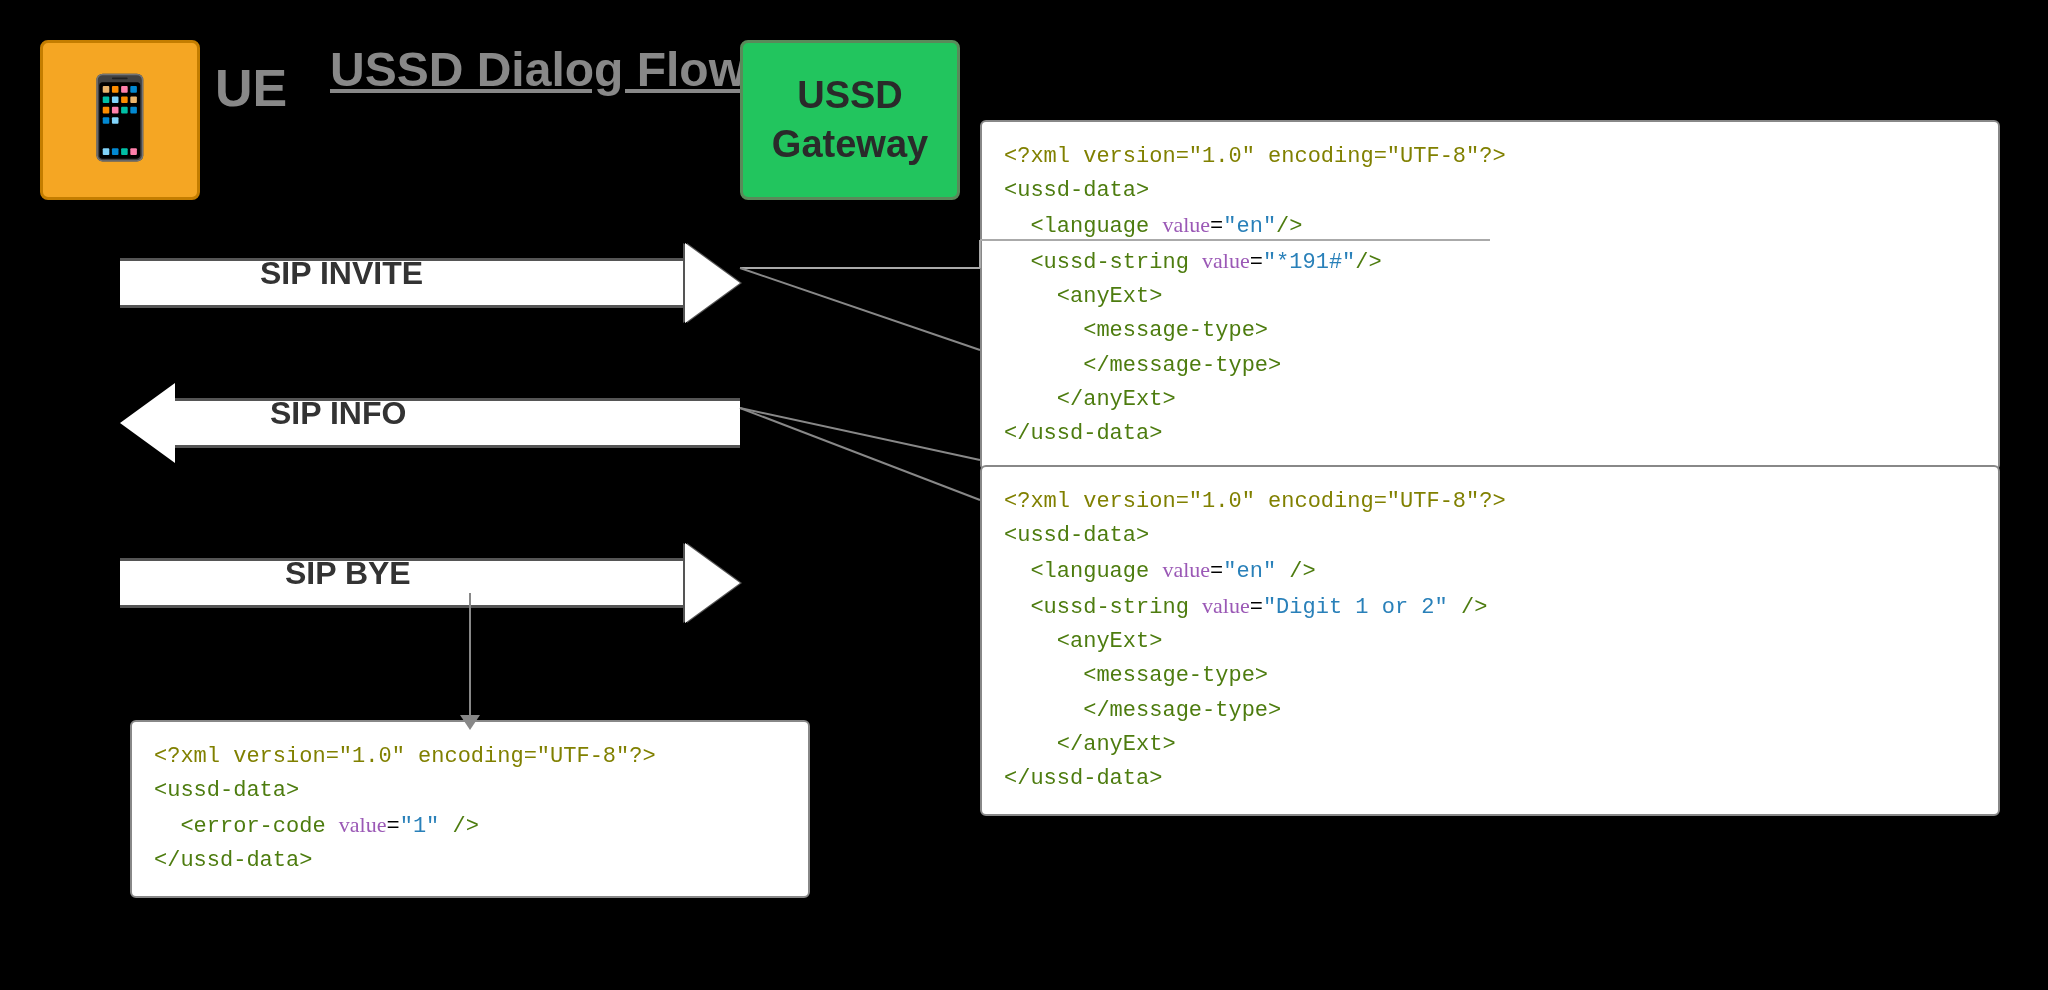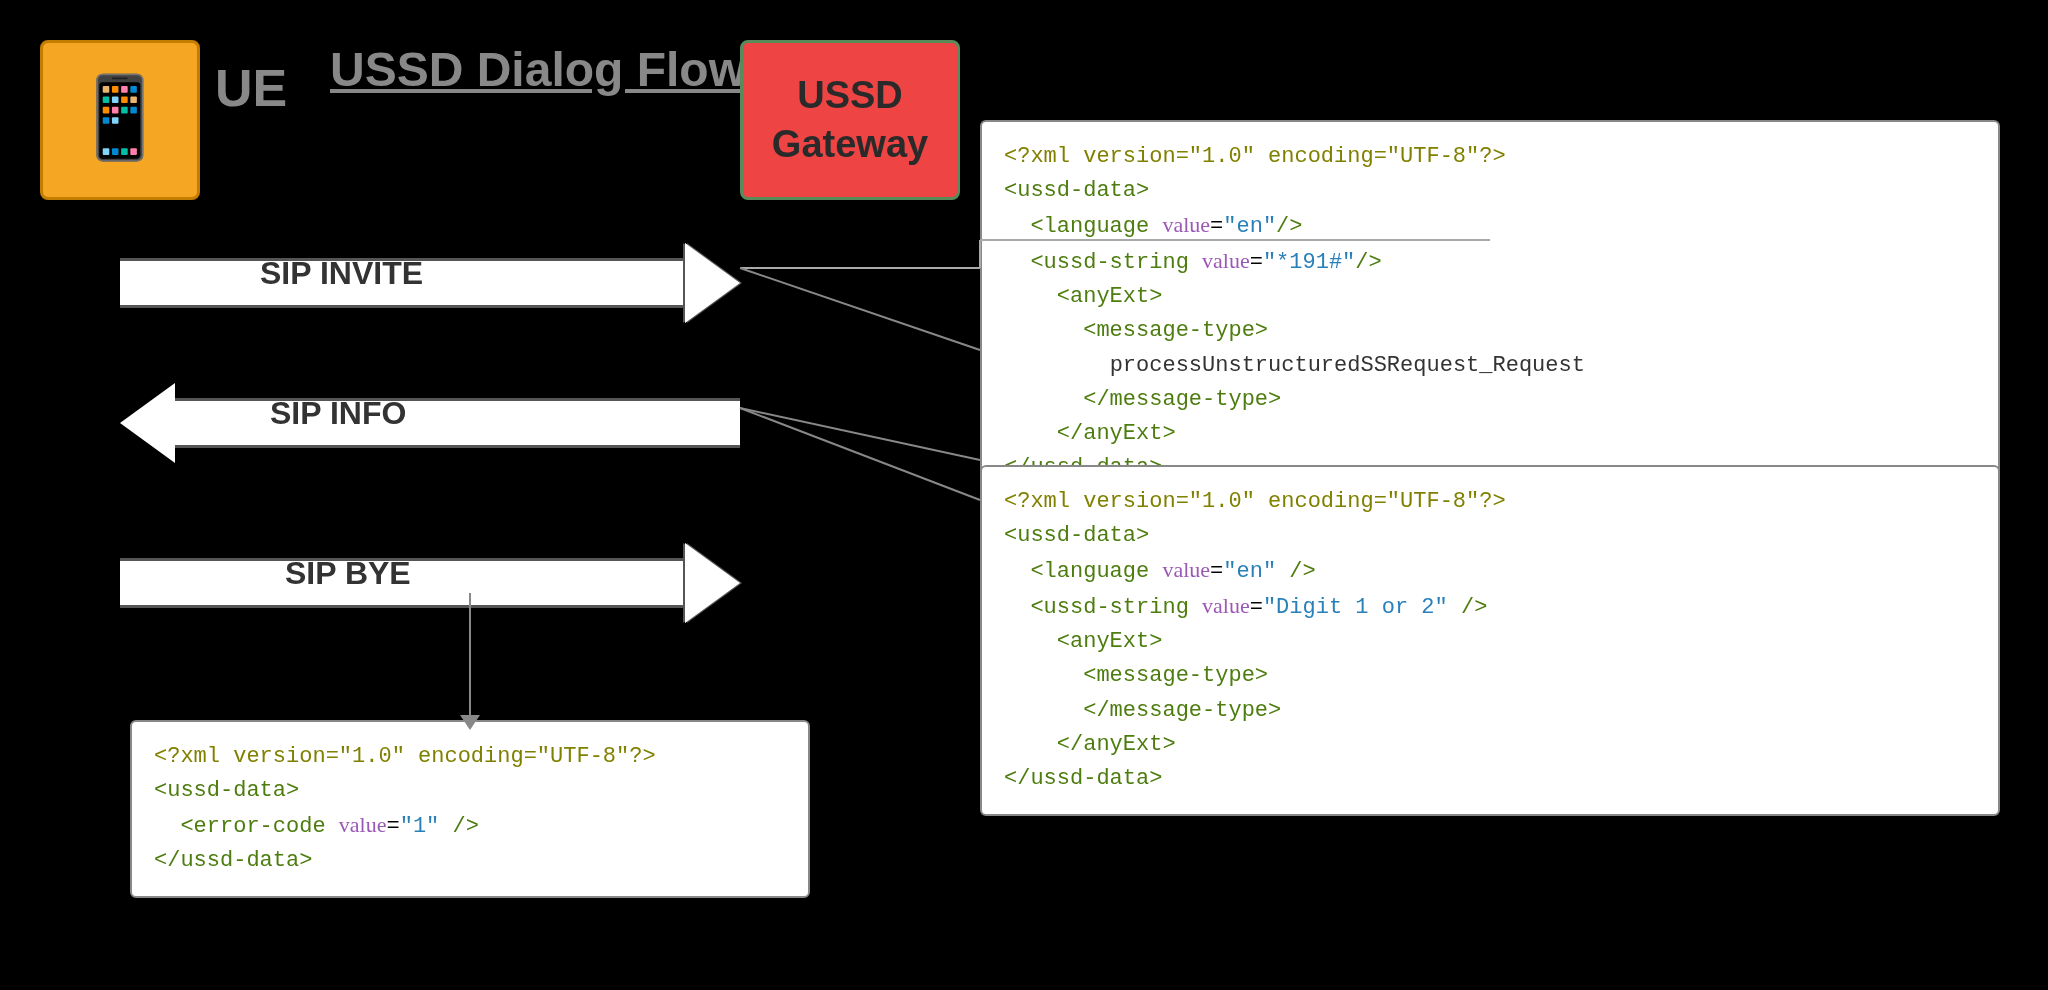--- a/index.html
+++ b/index.html
@@ -62,21 +62,21 @@
       line-height: 1.4;
     }
 
     
     .gateway-box {
       position: absolute;
       top: 40px;
       left: 740px;
       width: 220px;
       height: 160px;
-      background: #ef4444;
+      background: #22c55e;
       border: 3px solid #5a8a5a;
       border-radius: 8px;
       display: flex;
       align-items: center;
       justify-content: center;
       text-align: center;
     }
     .gateway-label {
       font-family: Arial, sans-serif;
       font-size: 38px;
@@ -217,23 +217,20 @@
   <div>
     &nbsp;&nbsp;<span class="xml-tag">&lt;ussd-string</span> <span class="xml-attr">value</span>=<span class="xml-val">"*191#"</span><span class="xml-tag">/&gt;</span>
   </div>
   <div>
     &nbsp;&nbsp;&nbsp;&nbsp;<span class="xml-tag">&lt;anyExt&gt;</span>
   </div>
   <div>
     &nbsp;&nbsp;&nbsp;&nbsp;&nbsp;&nbsp;<span class="xml-tag">&lt;message-type&gt;</span>
   </div>
   <div>
-    &nbsp;&nbsp;&nbsp;&nbsp;&nbsp;&nbsp;&nbsp;&nbsp;<span class="xml-text">processUnstructuredSSRequest_Request</span>
-  </div>
-  <div>
     &nbsp;&nbsp;&nbsp;&nbsp;&nbsp;&nbsp;<span class="xml-tag">&lt;/message-type&gt;</span>
   </div>
   <div>
     &nbsp;&nbsp;&nbsp;&nbsp;<span class="xml-tag">&lt;/anyExt&gt;</span>
   </div>
   <div>
     <span class="xml-tag">&lt;/ussd-data&gt;</span>
   </div>
 </div>
 

